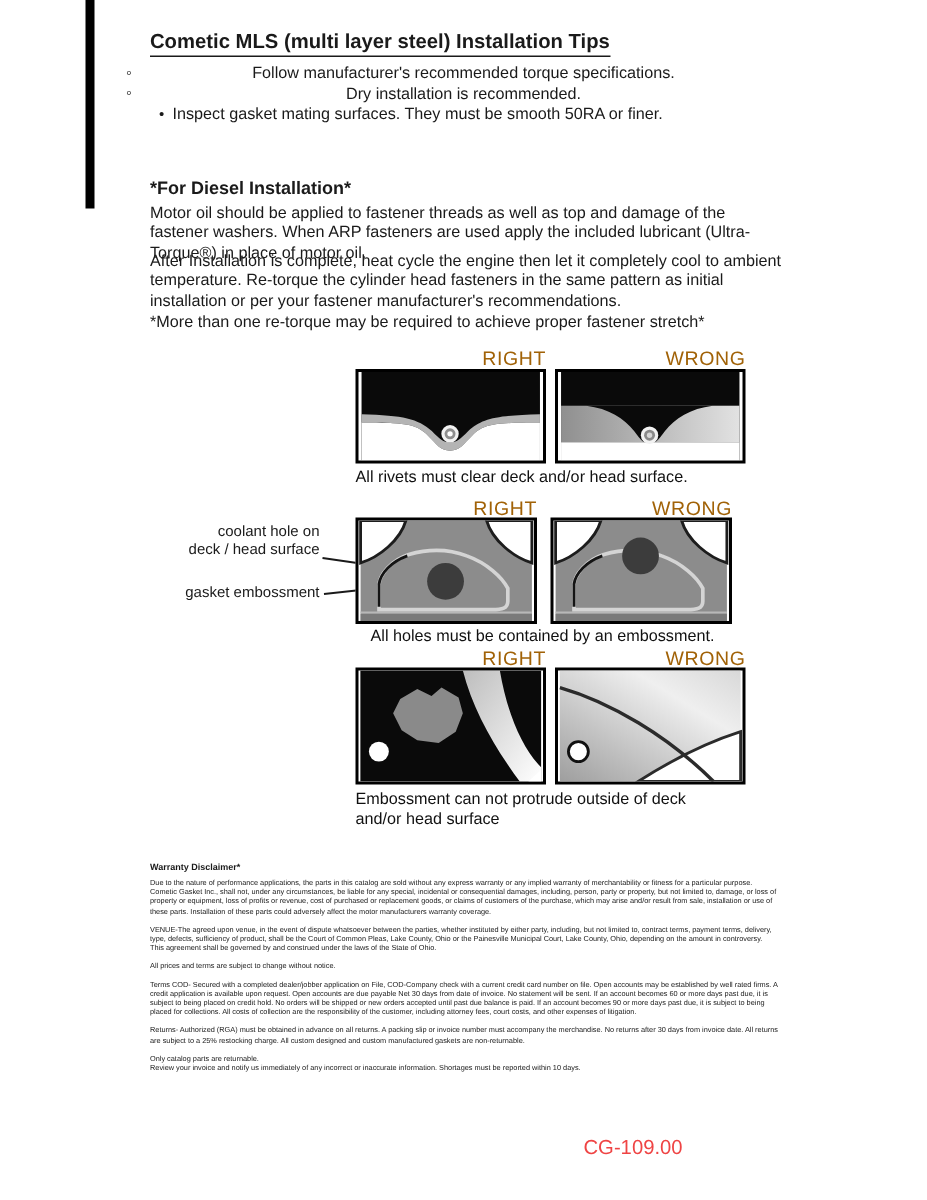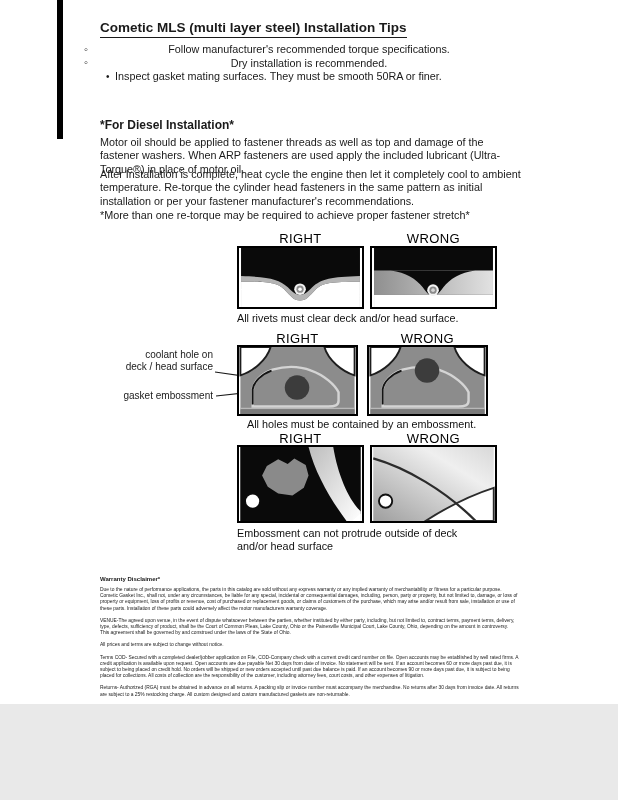--- a/index.html
+++ b/index.html
@@ -1,19 +1,19 @@
 <!DOCTYPE html>
 <html><head>
 <meta charset="utf-8">
 <style>
   * { margin:0; padding:0; box-sizing:border-box; }
   html,body { background:#e9e9e9; }
   body { font-family:"Liberation Sans", sans-serif; color:#1a1a1a; }
   #page {
-    position:relative; width:618px; height:704px; background:#ffffff;
+    position:relative; width:618px; height:800px; background:#ffffff;
     margin:0 auto; overflow:hidden;
   }
   .abs { position:absolute; }
   .pre { white-space:pre-line; }
 
   
   #edge-mark { left:57px; top:0; width:6px; height:139px; background:#000; }
 
   
   #title { left:100px; top:20px; font-size:13.5px; font-weight:bold; }
@@ -26,21 +26,21 @@
   ul.sub > li { padding-left:9px; position:relative; }
   ul.sub > li::before { content:"•"; position:absolute; left:0; font-size:10px; }
 
   #diesel-heading { left:100px; top:118px; font-size:12px; font-weight:bold; }
   .body-par { left:100px; width:424px; font-size:10.8px; line-height:13.3px; }
   #par1 { top:136px; }
   #par2 { top:168px; }
   #par3 { top:209px; }
 
   
-  .rw-label { font-size:13px; letter-spacing:.4px; text-align:center; color:#000000; }
+  .rw-label { font-size:13px; letter-spacing:.4px; text-align:right; color:#a16207; }
   .panel { border:2px solid #000; background:#fff; display:block; }
   .caption { font-size:10.8px; line-height:12.5px; color:#111; }
 
   #r1-right-label { left:237px; top:231px; width:127px; }
   #r1-wrong-label { left:370px; top:231px; width:127px; }
   #r1-right-panel { left:237px; top:246px; }
   #r1-wrong-panel { left:370px; top:246px; }
   #r1-caption { left:237px; top:312px; width:300px; }
 
   #r2-right-label { left:237px; top:331px; width:121px; }

